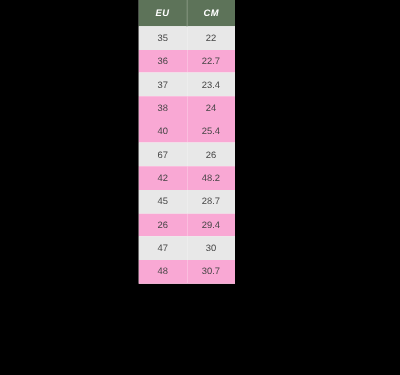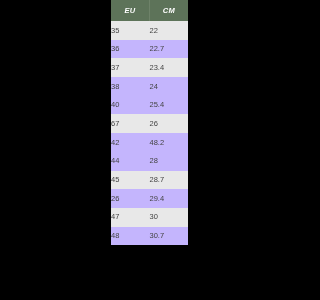--- a/index.html
+++ b/index.html
@@ -41,28 +41,29 @@
     vertical-align: middle;
     border: 0;
     font-style: italic;
   }
   thead th.col-eu {
     border-right: 1px solid #6e8269;
   }
   tbody td {
     height: 18.7px;
     padding: 0;
+    text-align: center;
     vertical-align: middle;
     font-size: 7.5px;
     color: #444444;
     border: 0;
     line-height: 1;
   }
   tbody tr.row-odd td { background: #e8e8e8; }
-  tbody tr.row-even td { background: #c4b5fd; }
+  tbody tr.row-even td { background: #f9a8d4; }
 </style>
 </head>
 <body>
 
 <div id="stage">
   <table id="size-table">
     <colgroup>
         <col>
         <col>
       </colgroup>
@@ -94,24 +95,20 @@
           <td>25.4</td>
         </tr>
         <tr class="row-odd">
           <td>67</td>
           <td>26</td>
         </tr>
         <tr class="row-even">
           <td>42</td>
           <td>48.2</td>
         </tr>
-        <tr class="row-even">
-          <td>44</td>
-          <td>28</td>
-        </tr>
         <tr class="row-odd">
           <td>45</td>
           <td>28.7</td>
         </tr>
         <tr class="row-even">
           <td>26</td>
           <td>29.4</td>
         </tr>
         <tr class="row-odd">
           <td>47</td>

